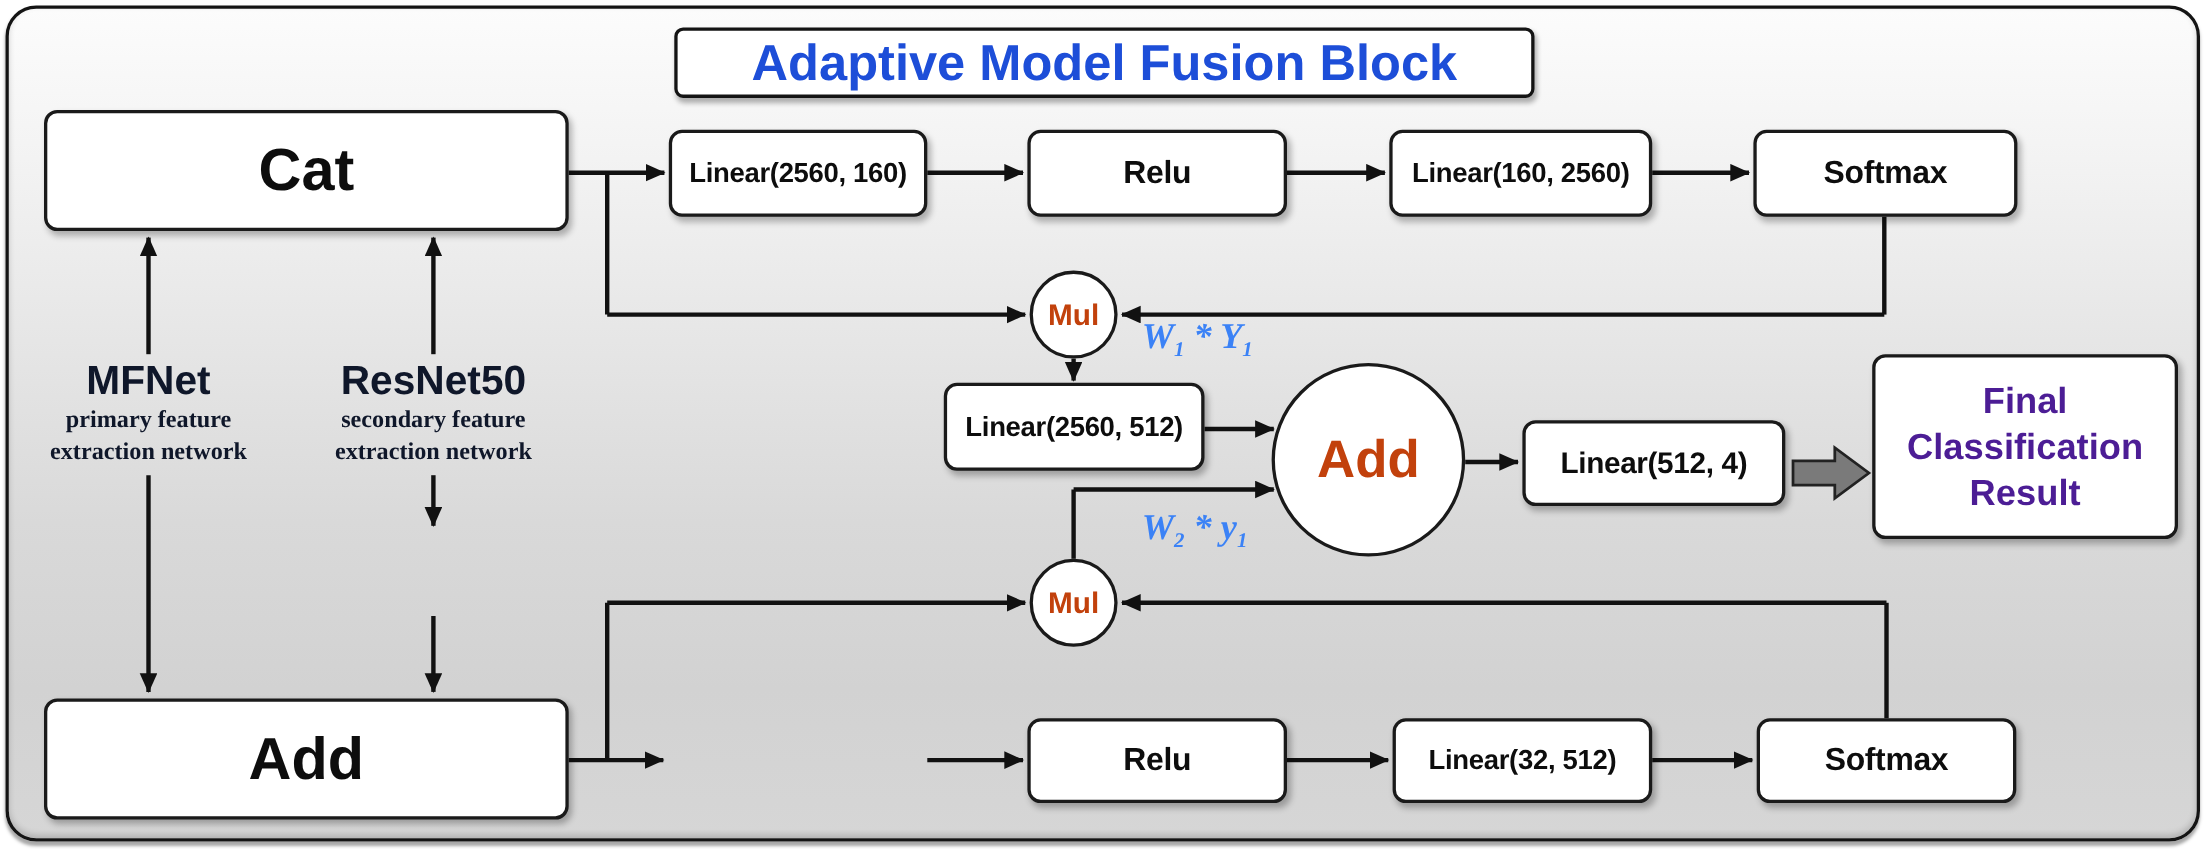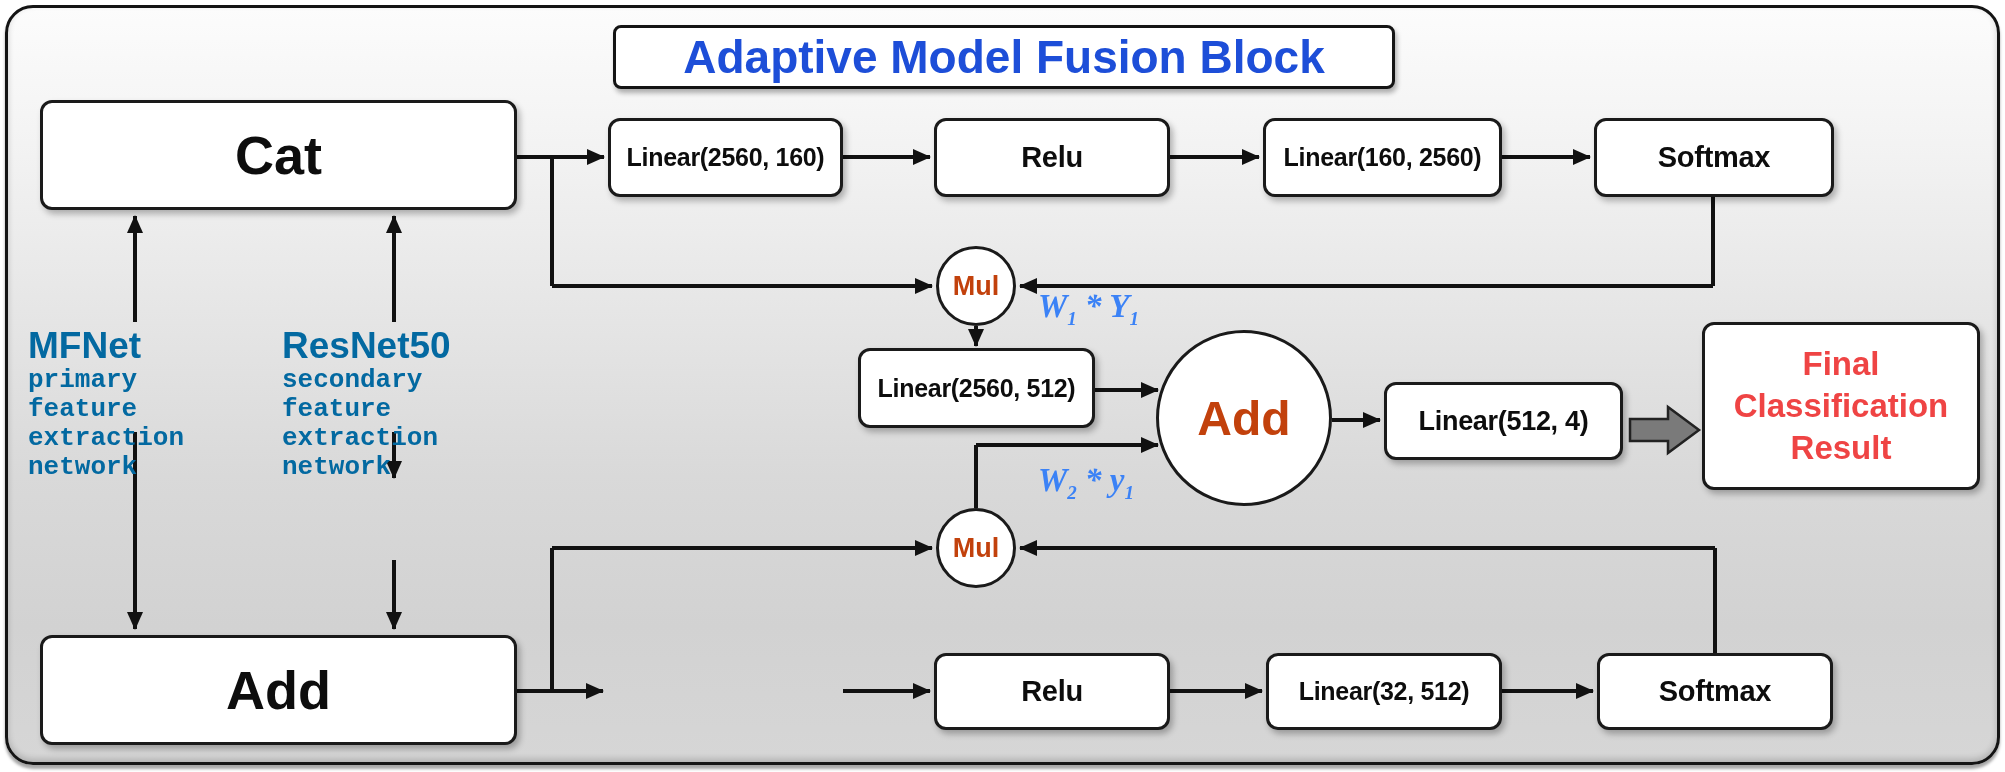--- a/index.html
+++ b/index.html
@@ -29,34 +29,34 @@
     background:#ffffff;border:3px solid #1a1a1a;border-radius:50%;
     font-weight:bold;color:#c2410c;box-sizing:border-box;
   }
   .title-box{
     position:absolute;left:613px;top:25px;width:782px;height:64px;
     display:flex;align-items:center;justify-content:center;
     background:#ffffff;border:3px solid #141414;border-radius:8px;
     box-shadow:2px 4px 5px rgba(0,0,0,0.3);
     font-size:46px;font-weight:bold;color:#1d4ed8;box-sizing:border-box;
   }
-  .net-label{position:absolute;text-align:left;color:#0369a1;}
+  .net-label{position:absolute;text-align:center;color:#0f172a;}
   .net-label .net-name{font-size:37px;font-weight:bold;line-height:40px;}
-  .net-label .net-desc{font-family:Liberation Mono, monospace;font-weight:bold;font-size:26px;line-height:29px;}
+  .net-label .net-desc{font-family:Liberation Serif, serif;font-weight:bold;font-size:22px;line-height:29px;}
   .math-label{
     position:absolute;font-family:"Liberation Serif",serif;
     font-style:italic;font-weight:bold;font-size:33px;color:#3b82f6;white-space:nowrap;
   }
   .math-label sub{font-size:19px;}
   .final-box{
     position:absolute;left:1702px;top:322px;width:278px;height:168px;
     display:flex;flex-direction:column;align-items:center;justify-content:center;
     background:#ffffff;border:3px solid #1a1a1a;border-radius:12px;
     box-shadow:3px 4px 6px rgba(0,0,0,0.28);
-    font-size:33px;line-height:42px;font-weight:bold;color:#ef4444;box-sizing:border-box;
+    font-size:33px;line-height:42px;font-weight:bold;color:#4c1d95;box-sizing:border-box;
   }
 </style>
 </head>
 <body>
 
 <div id="stage">
   <div id="frame"></div>
 
   <svg class="overlay" viewBox="0 0 2005 772">
     <defs>

